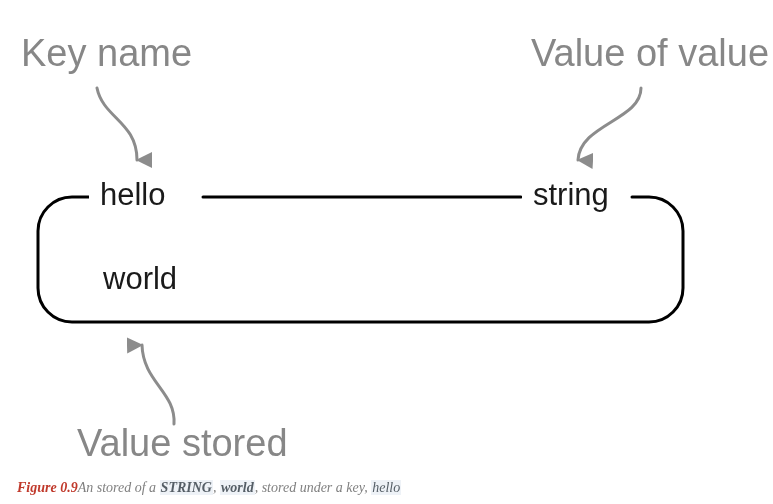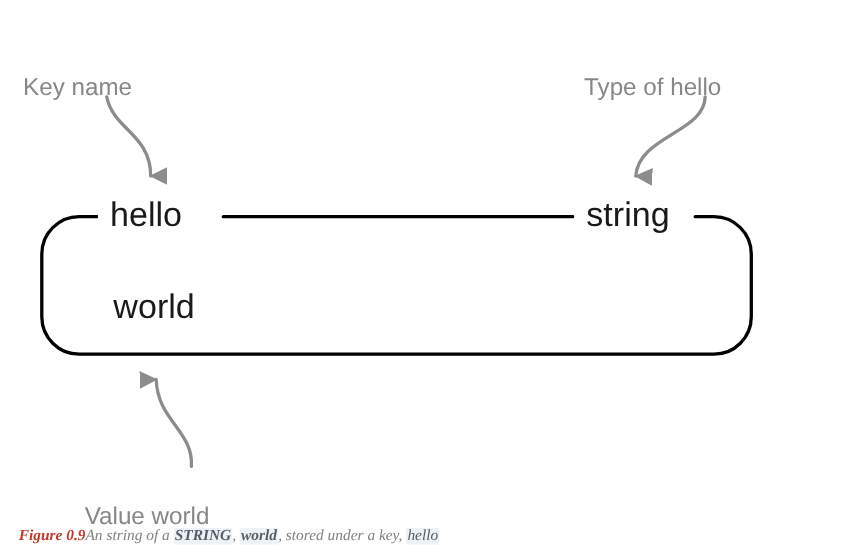--- a/index.html
+++ b/index.html
@@ -14,25 +14,24 @@
     background: #ffffff;
     overflow: hidden;
     font-family: "Liberation Sans", sans-serif;
   }
 
   
   .annot {
     position: absolute;
     color: #878787;
     font-family: "Liberation Sans", sans-serif;
-    font-size: 22px;
+    font-size: 38px;
     line-height: 40px;
     white-space: nowrap;
     font-weight: 400;
-    margin-top: 26px;
   }
   #annot-key-name   { left: 21px;  top: 33px; }
   #annot-type-value { left: 531px; top: 33px; }
   #annot-value-stored { left: 77px; top: 423px; }
 
   
   #vector {
     position: absolute;
     left: 0;
     top: 0;
@@ -81,23 +80,23 @@
   }
   #caption .code.bold { font-weight: bold; }
 </style>
 </head>
 <body>
 
 <div id="page">
 
   <div class="annot" id="annot-key-name">Key name</div>
 
-  <div class="annot" id="annot-type-value">Type of hello</div>
+  <div class="annot" id="annot-type-value">Value of value</div>
 
-  <div class="annot" id="annot-value-stored">Value world</div>
+  <div class="annot" id="annot-value-stored">Value stored</div>
 
   <svg id="vector" viewBox="0 0 773 504">
     <defs>
       <marker id="arrowhead-down" markerWidth="6" markerHeight="6" refX="3" refY="5" orient="auto" markerUnits="strokeWidth">
         <path d="M 0.3 0 L 3 5.4 L 5.7 0 Z" fill="#8c8c8c"></path>
       </marker>
       <marker id="arrowhead-up" markerWidth="6" markerHeight="6" refX="3" refY="5" orient="auto" markerUnits="strokeWidth">
         <path d="M 0.3 0 L 3 5.4 L 5.7 0 Z" fill="#8c8c8c"></path>
       </marker>
     </defs>
@@ -117,16 +116,16 @@
     <path d="M 174 424 C 176 392, 143 382, 142 345" fill="none" stroke="#8c8c8c" stroke-width="3" stroke-linecap="round" marker-end="url(#arrowhead-up)"></path>
   </svg>
 
   <div class="boxlabel" id="label-hello">hello</div>
 
   <div class="boxlabel" id="label-string">string</div>
 
   <div class="boxlabel" id="label-world">world</div>
 
   <div id="caption">
-    <span class="fignum">Figure 0.9</span><span>An string of a </span><span class="code bold">STRING</span><span>, </span><span class="code bold">world</span><span>, stored under a key, </span><span class="code">hello</span>
+    <span class="fignum">Figure 0.9</span><span>An stored of a </span><span class="code bold">STRING</span><span>, </span><span class="code bold">world</span><span>, stored under a key, </span><span class="code">hello</span>
   </div>
 
 </div>
 
 </body></html>

